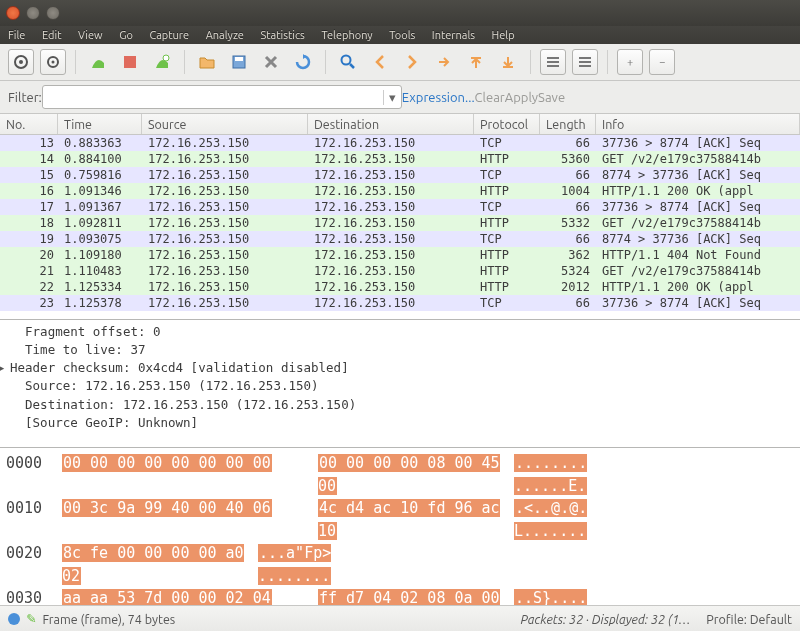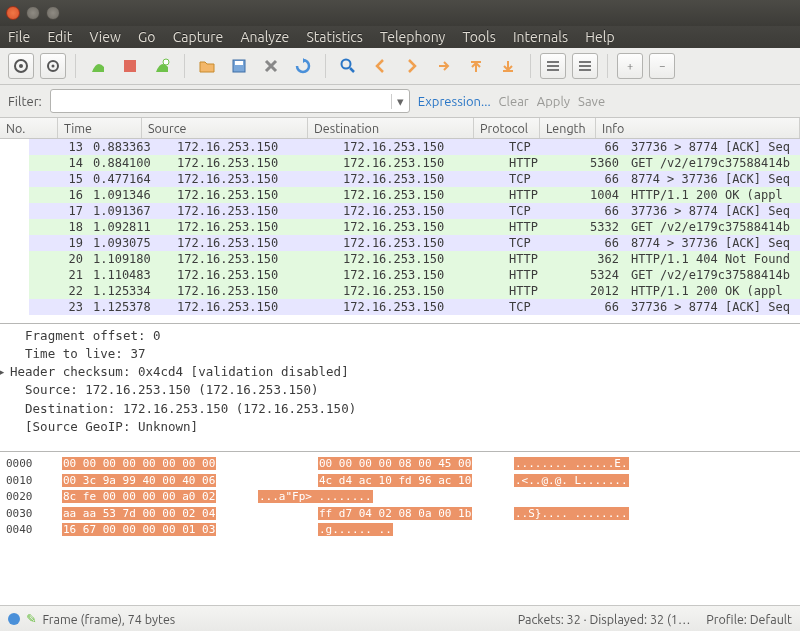--- a/index.html
+++ b/index.html
@@ -22,21 +22,21 @@
   padding: 0 6px;
 }
 .win-btn { width:14px; height:14px; border-radius:50%; margin-right:6px; display:inline-block; }
 .win-close{ background: radial-gradient(#f07746,#d9522c); border:1px solid #99311a;}
 .win-min  { background: radial-gradient(#8f8b83,#6d6a63); border:1px solid #4a4843;}
 .win-max  { background: radial-gradient(#8f8b83,#6d6a63); border:1px solid #4a4843;}
 .menubar {
   background: linear-gradient(#454440,#3c3b37);
   color:#dfdbd2;
   padding: 3px 8px;
-  font-size: 14px;
+  font-size: 11px;
 }
 .menubar span { margin-right: 14px; cursor:default; text-shadow: 0 -1px #222; }
 .toolbar {
   background: #ededeb;
   padding: 5px 8px;
   display:flex;
   align-items:center;
   gap:6px;
   border-bottom:1px solid #c7c7c5;
 }
@@ -45,21 +45,21 @@
   border:1px solid #b3b3b0;
   border-radius:3px;
   background:linear-gradient(#fdfdfd,#ececea);
   display:flex; align-items:center; justify-content:center;
   cursor:pointer;
 }
 .tb-btn.flat{border-color:transparent;background:transparent;}
 .tb-sep{ width:1px; height:24px; background:#cfcfcd; margin:0 3px;}
 .filterbar{
   padding: 4px 8px;
-  display:flex; align-items:center; gap:8px;
+  display:flex; align-items:center; gap:0;
   background:#ededeb;
   border-bottom:1px solid #c7c7c5;
 }
 .filterbar label{ font-size:13px; color:#555;}
 .filter-combo{
   flex:0 0 360px; height:24px;
   border:1px solid #b3b3b0; border-radius:3px;
   background:#fff;
   display:flex; align-items:center;
 }
@@ -75,21 +75,21 @@
   display:flex; flex-direction:column;
 }
 .pt-header{
   display:grid;
   grid-template-columns: 58px 84px 166px 166px 66px 56px 1fr;
   background: linear-gradient(#f7f7f6,#ececea);
   border-bottom:1px solid #c7c7c5;
   font-size:12.5px; color:#555;
 }
 .pt-header div{ padding:3px 6px; border-right:1px solid #cfcfcd; white-space:nowrap; overflow:hidden;}
-.pt-body{ overflow: hidden; flex:1;padding-left:29px; }
+.pt-body{ overflow: hidden; flex:1; }
 .pt-row{
   display:grid;
   grid-template-columns: 58px 84px 166px 166px 66px 56px 1fr;
   font-family: "DejaVu Sans Mono","Consolas",monospace;
   font-size:12px;
   white-space:nowrap;
   cursor:default;
 }
 .pt-row div{ padding:1px 6px; overflow:hidden; }
 .pt-row .num{ text-align:right; padding-right:4px;}
@@ -104,21 +104,21 @@
   padding: 3px 4px 3px 10px;
   overflow: hidden;
   border-bottom:1px solid #b7b7b5;
 }
 .details .line{ white-space:pre; line-height:1.45; }
 .tri::before{ content:"▸"; display:inline-block; width:12px; color:#555; margin-left:-12px;}
 .hexpane{
   flex: 1;
   background:#fff;
   font-family:"DejaVu Sans Mono","Consolas",monospace;
-  font-size:11px;
+  font-size:15px;
   padding: 4px 6px;
   overflow:hidden;
   line-height:1.5;
   display:flex; flex-direction:column;
 }
 .hexline{ display:flex; gap:12px; }
 .hexoff{ color:#444; width:44px; }
 .bytes1{ width:244px; }
 .bytes2{ width:184px; }
 .ascii{ width:150px; }
@@ -298,21 +298,21 @@
         <div class="num">14</div>
         <div>0.884100</div>
         <div>172.16.253.150</div>
         <div>172.16.253.150</div>
         <div>HTTP</div>
         <div class="len">5360</div>
         <div>GET /v2/e179c37588414b</div>
       </div>
       <div class="pt-row row-lav">
         <div class="num">15</div>
-        <div>0.477164</div>
+        <div>0.759816</div>
         <div>172.16.253.150</div>
         <div>172.16.253.150</div>
         <div>TCP</div>
         <div class="len">66</div>
         <div>8774 &gt; 37736 [ACK] Seq</div>
       </div>
       <div class="pt-row row-grn">
         <div class="num">16</div>
         <div>1.091346</div>
         <div>172.16.253.150</div>
@@ -426,19 +426,19 @@
       <span class="ascii"><span class="hl">.g...... ..</span></span>
     </div>
   </div>
 
 <div class="statusbar">
   <div class="status-seg">
     <span class="dot"></span>
     <span class="chk">✎</span>
     <span>Frame (frame), 74 bytes</span>
   </div>
-  <div class="status-seg" style="margin-left:auto;">
+  <div class="status-seg" style="margin-left:auto;font-style:italic;">
     <span>Packets: 32 · Displayed: 32 (1…</span>
   </div>
   <div class="status-seg">
     <span>Profile: Default</span>
   </div>
 </div>
 
 </body></html>

